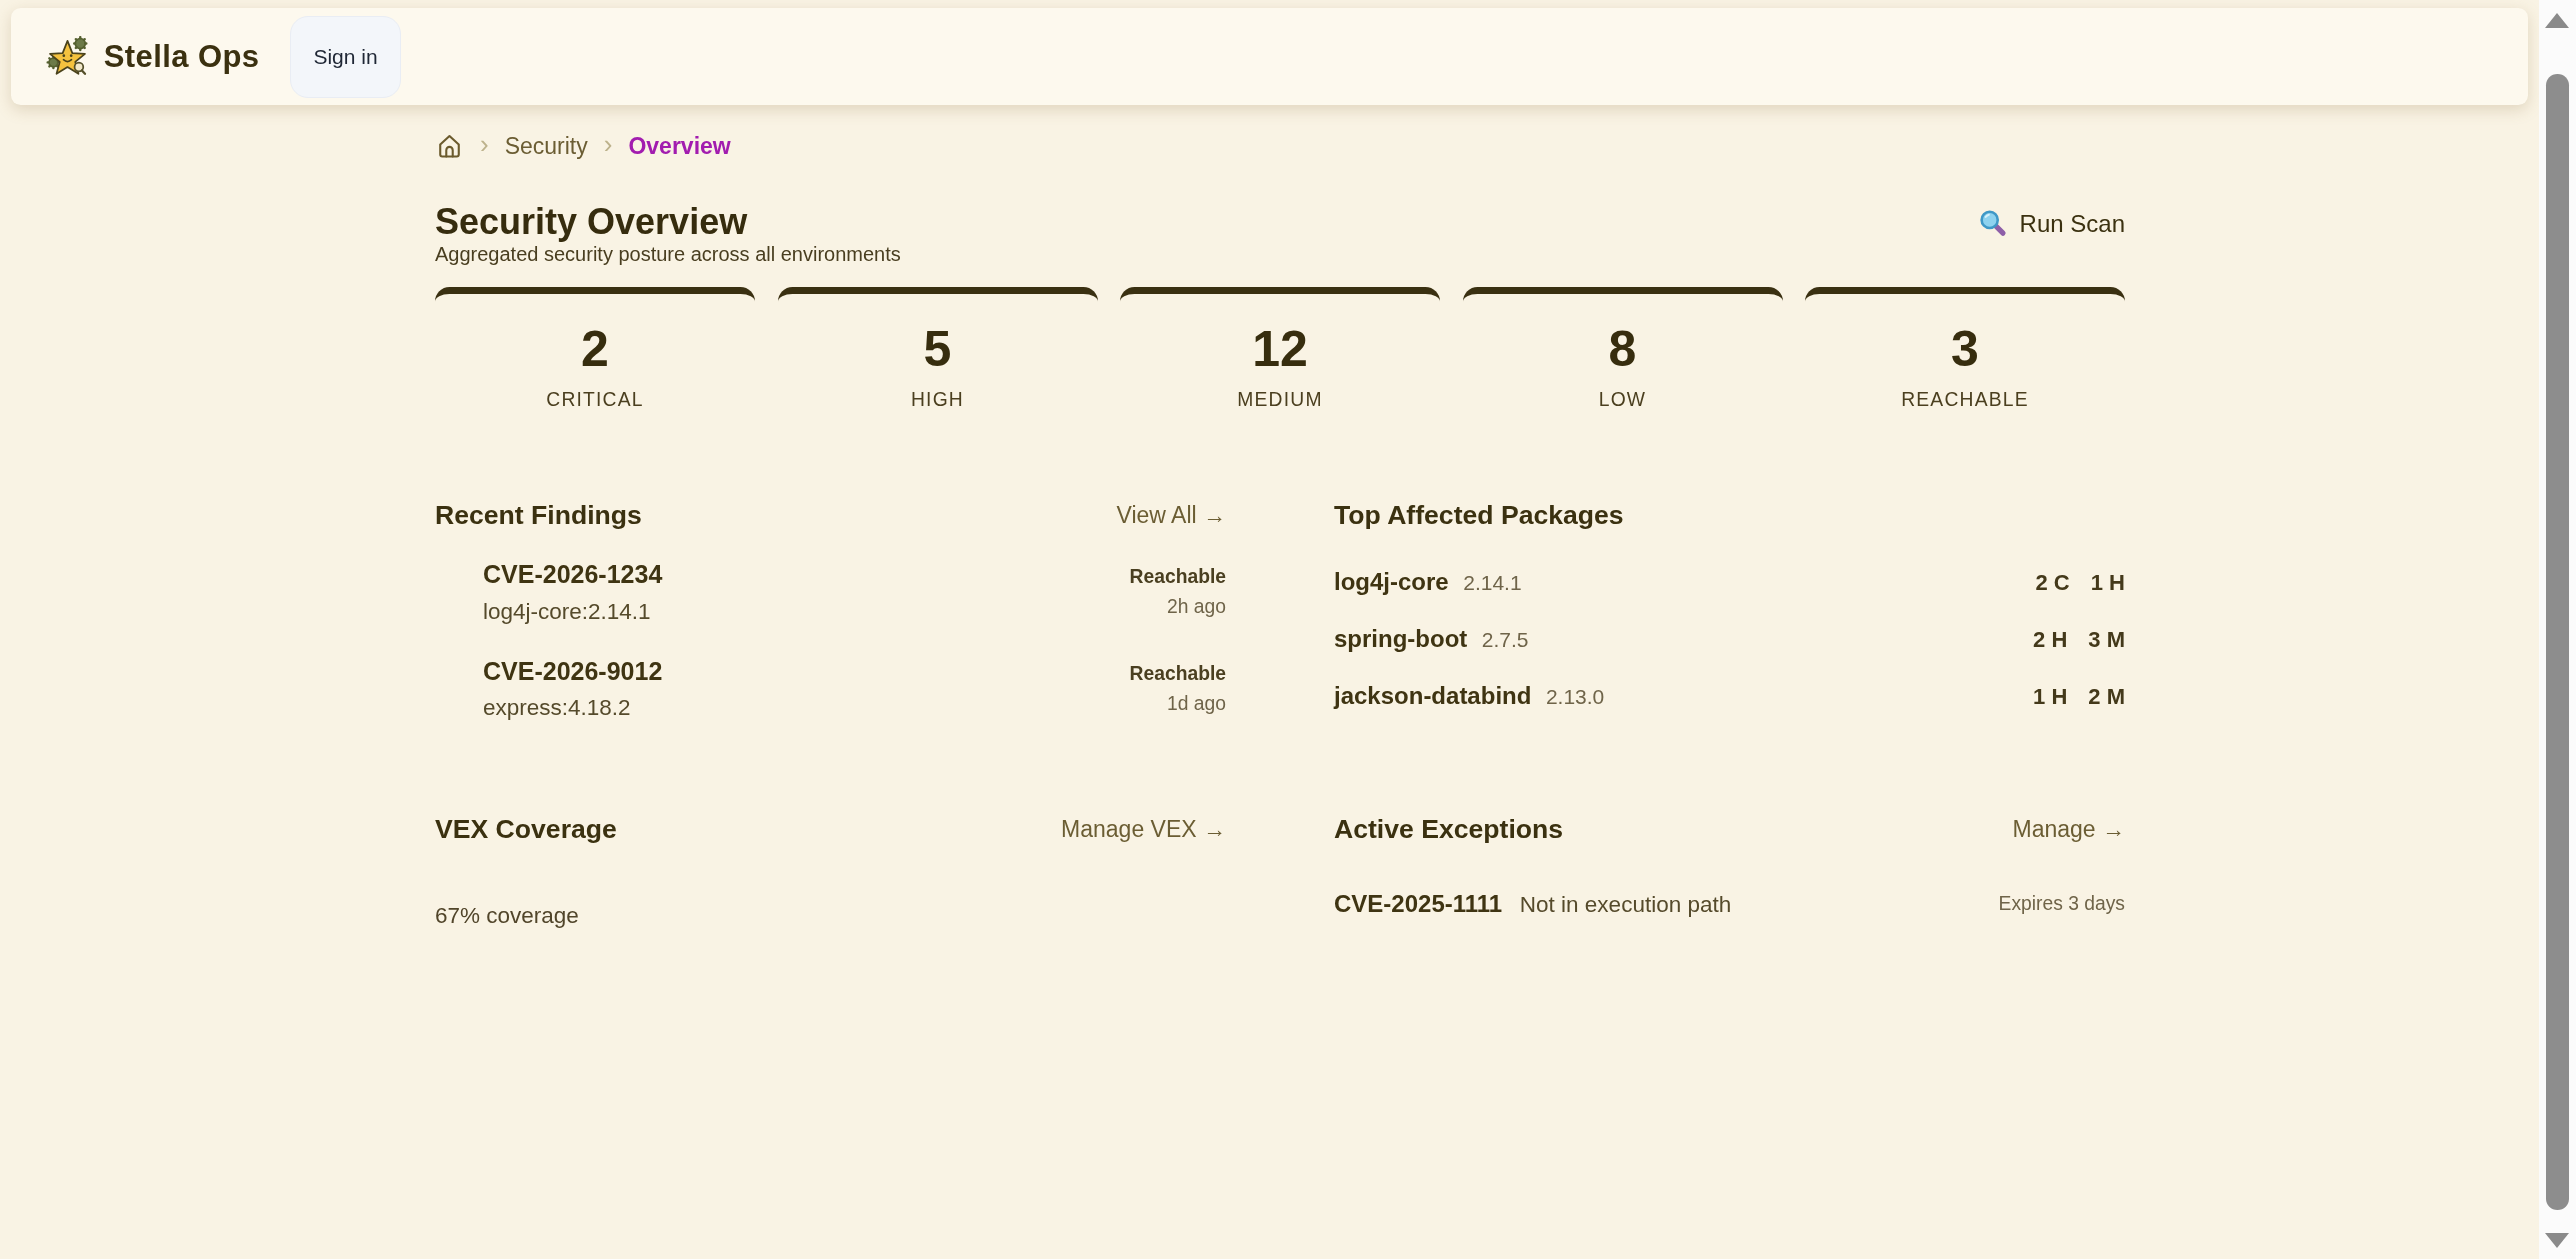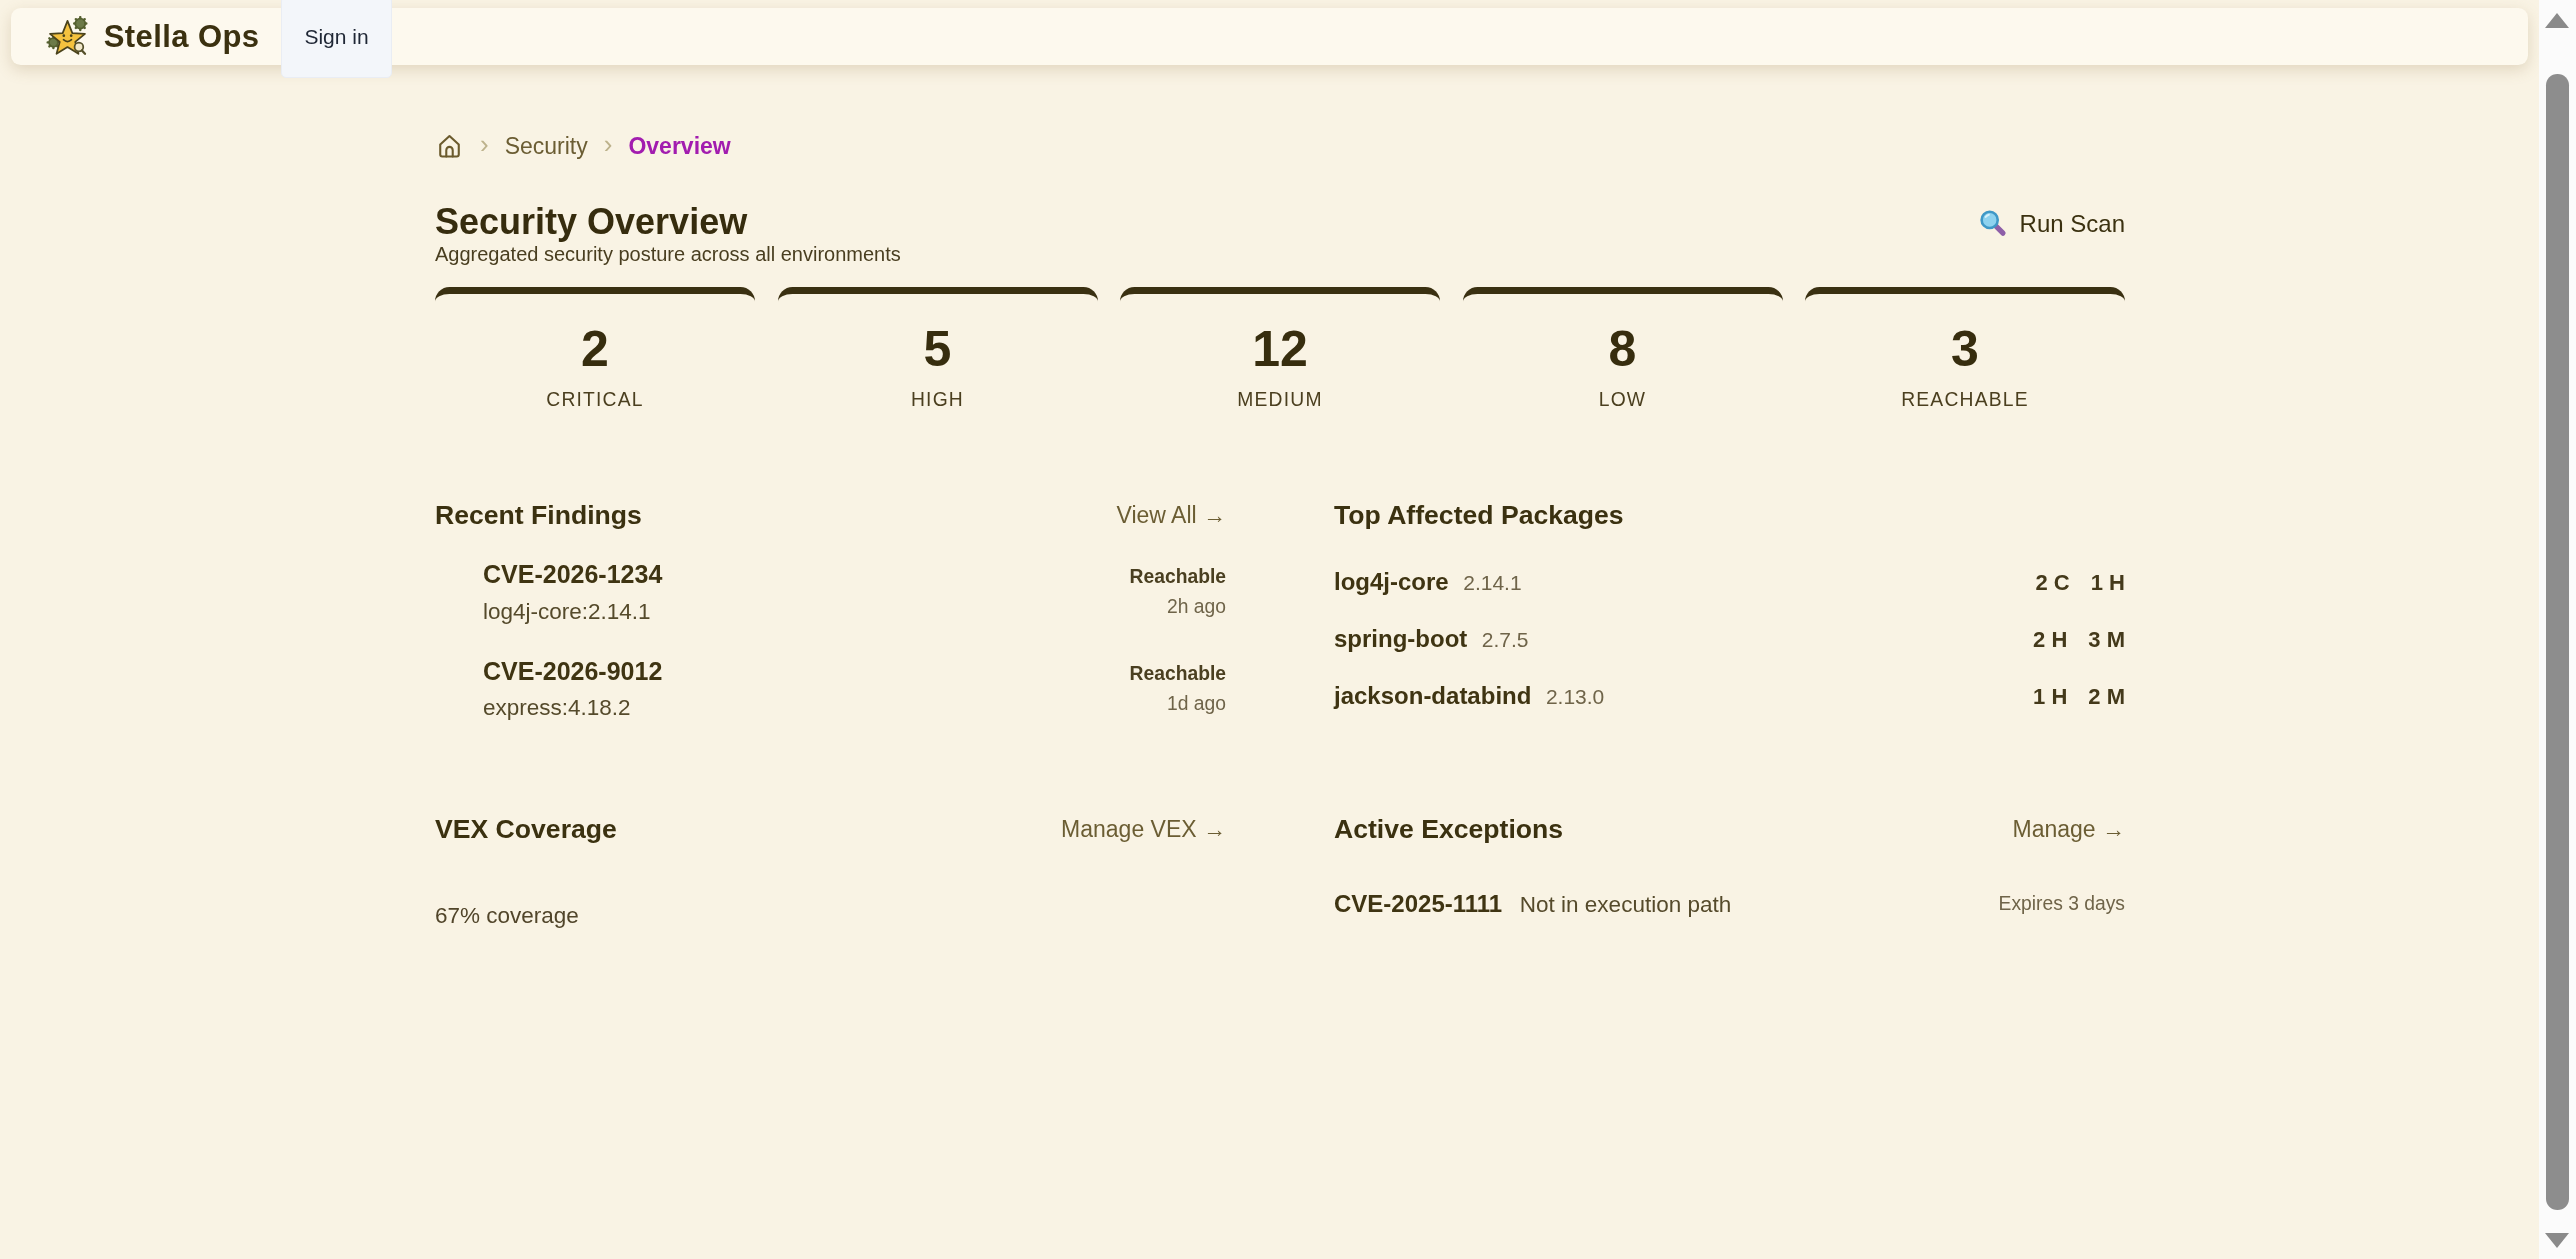--- a/index.html
+++ b/index.html
@@ -7,34 +7,34 @@
   body {
     position:relative;
     overflow:hidden;
     background:#f9f3e4;
     font-family:"Liberation Sans", sans-serif;
     color:#3b3110;
   }
 
   
   .topbar {
-    position:absolute; left:11.3px; top:8px; right:48px; height:57px;
+    position:absolute; left:11.3px; top:8px; right:48px; height:97px;
     background:#fdf9ee;
     border-radius:9.7px;
     box-shadow:0 4.8px 14.5px rgba(140,110,60,.22);
     display:flex; align-items:center;
     padding:0 35px;
     z-index:5;
   }
   .brand { display:flex; align-items:center; gap:14.5px; cursor:pointer; }
   .brand-name { font-size:31px; font-weight:700; color:#3b3110; letter-spacing:0.4px; }
   .signin {
-    margin-left:22px;
+    margin-left:31px;
     background:#f3f6fa; color:#1f2735;
-    border:0.8px solid #e9edf4; border-radius:5px;
+    border:0.8px solid #e9edf4; border-radius:18px;
     font-family:"Liberation Sans", sans-serif;
     font-size:21px; padding:28px 22px; cursor:pointer;
   }
 
   
   main { margin-left:435px; width:1690px; padding-top:130px; }
 
   .breadcrumb { display:flex; align-items:center; gap:16px; font-size:23px; height:32px; }
   .bc-sep { color:#bdb28c; font-size:26px; line-height:1; padding-bottom:4.8px; }
   .bc-link { color:#6b5d33; text-decoration:none; cursor:pointer; }

